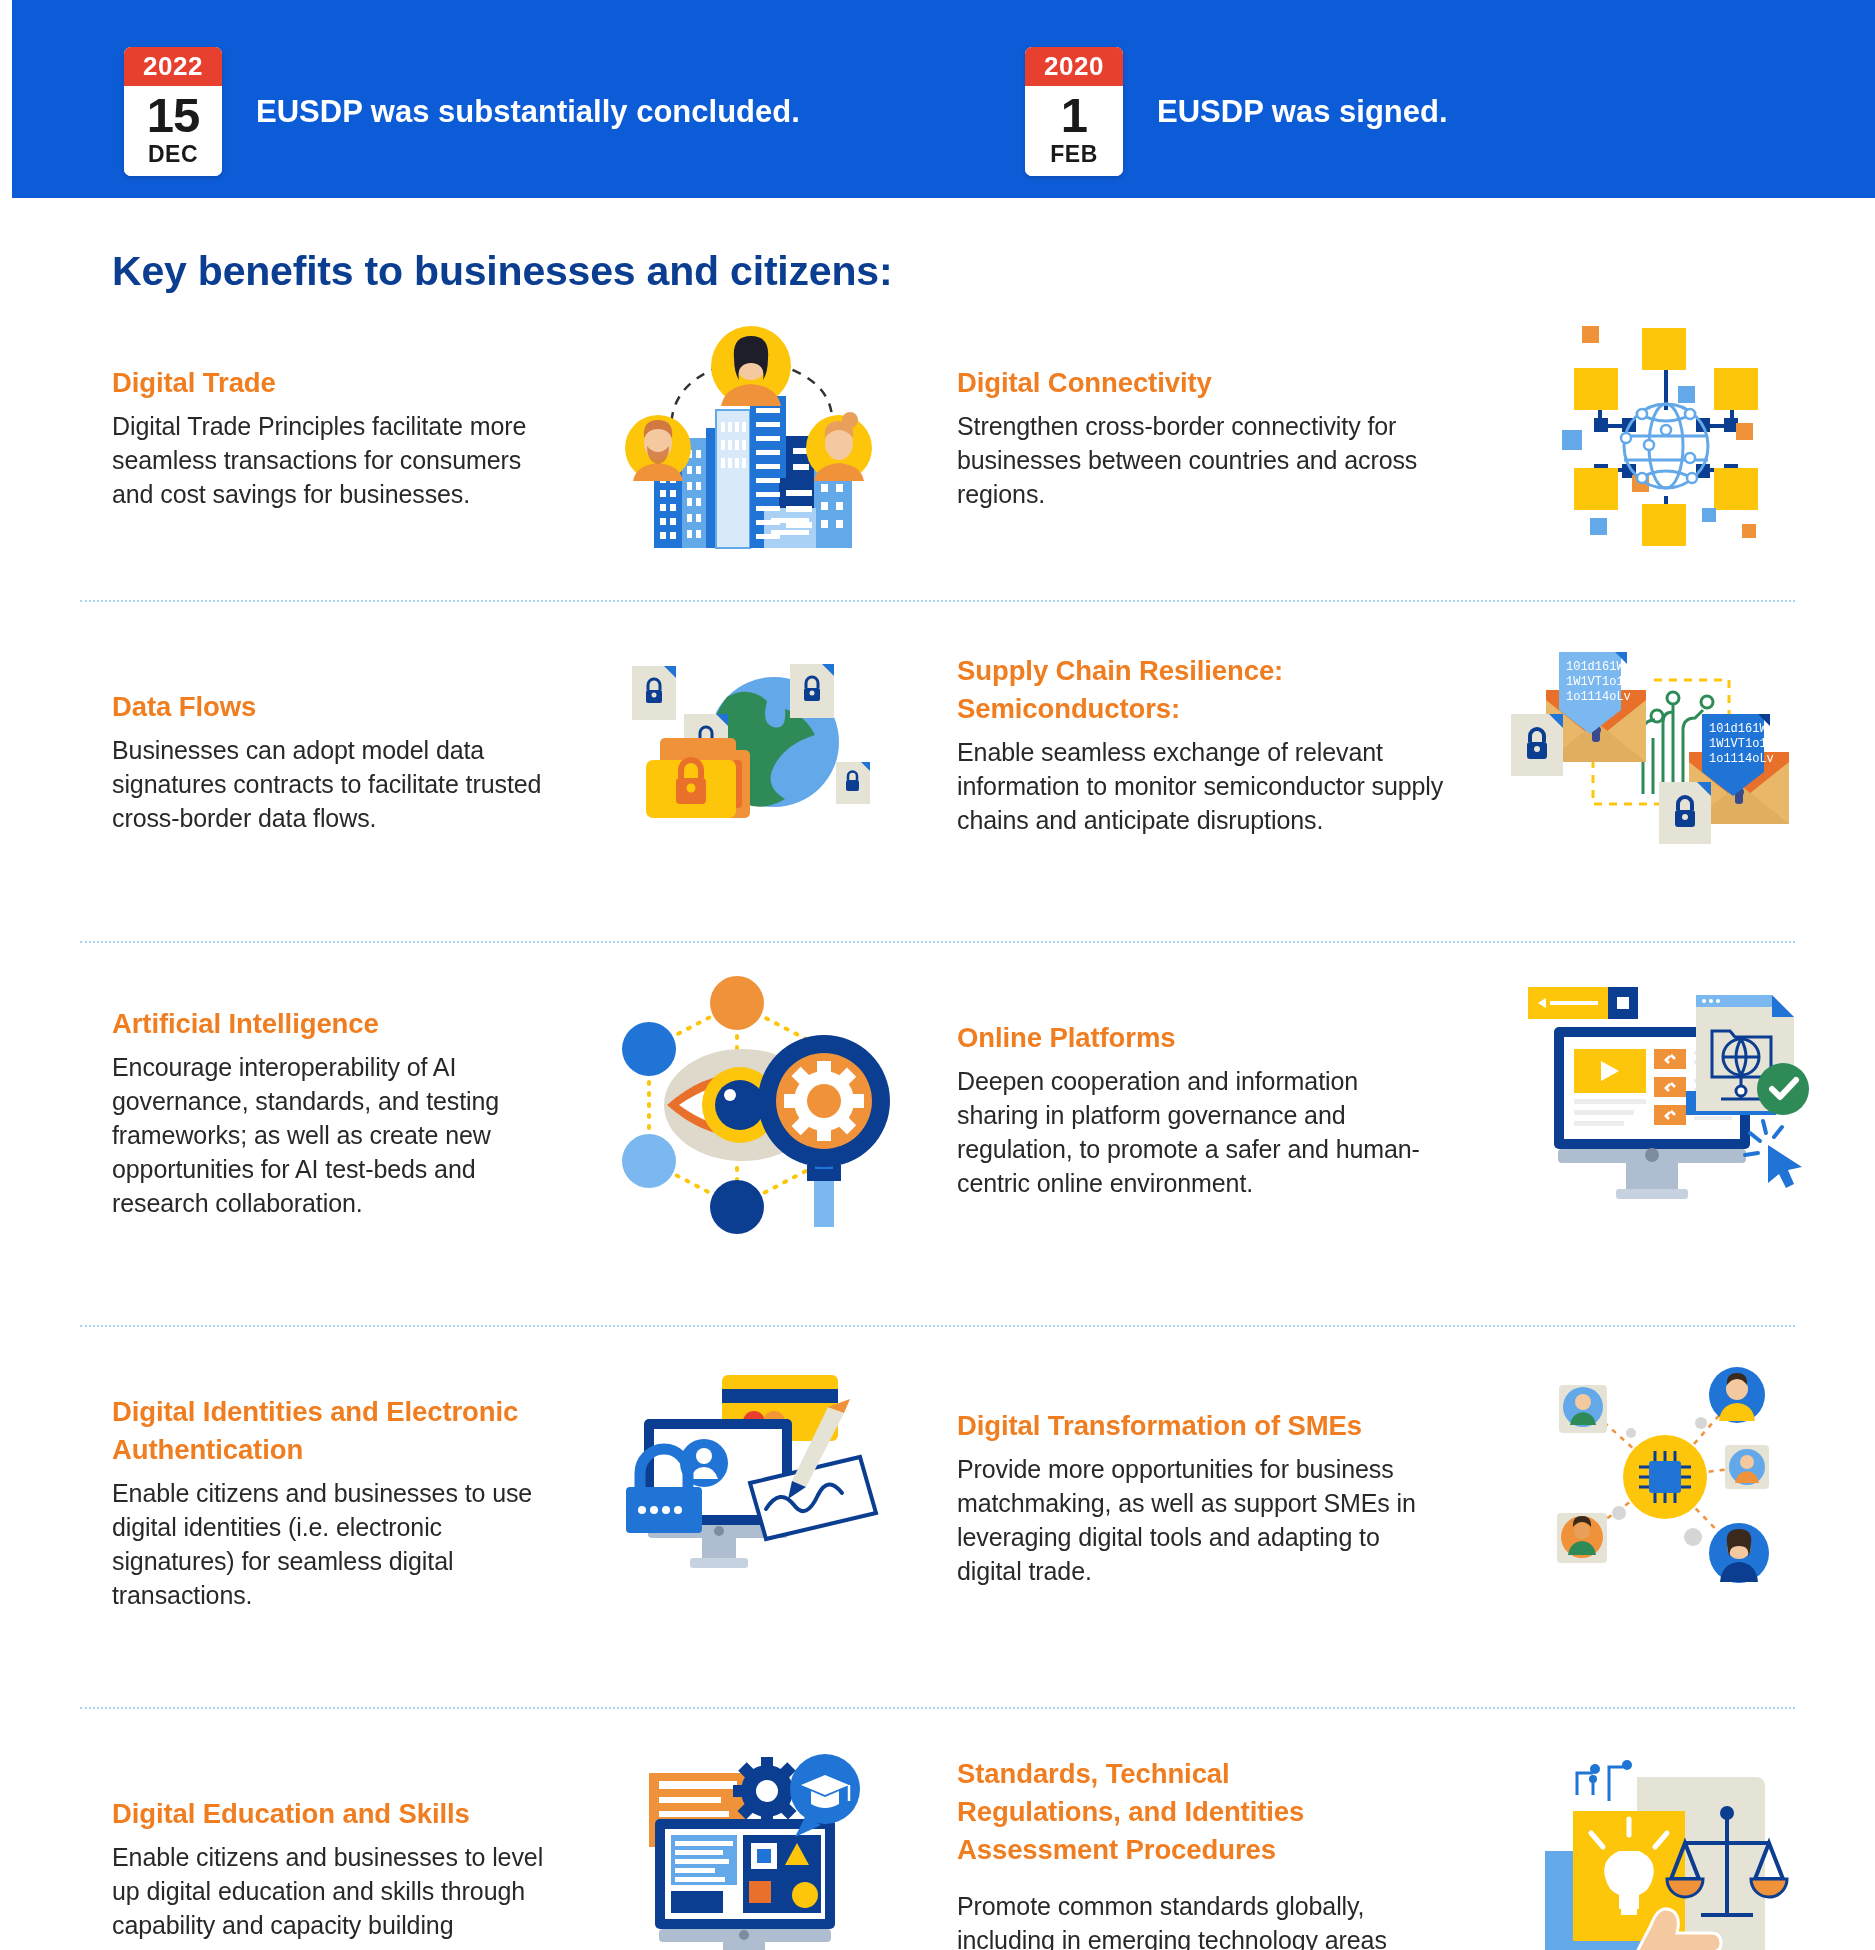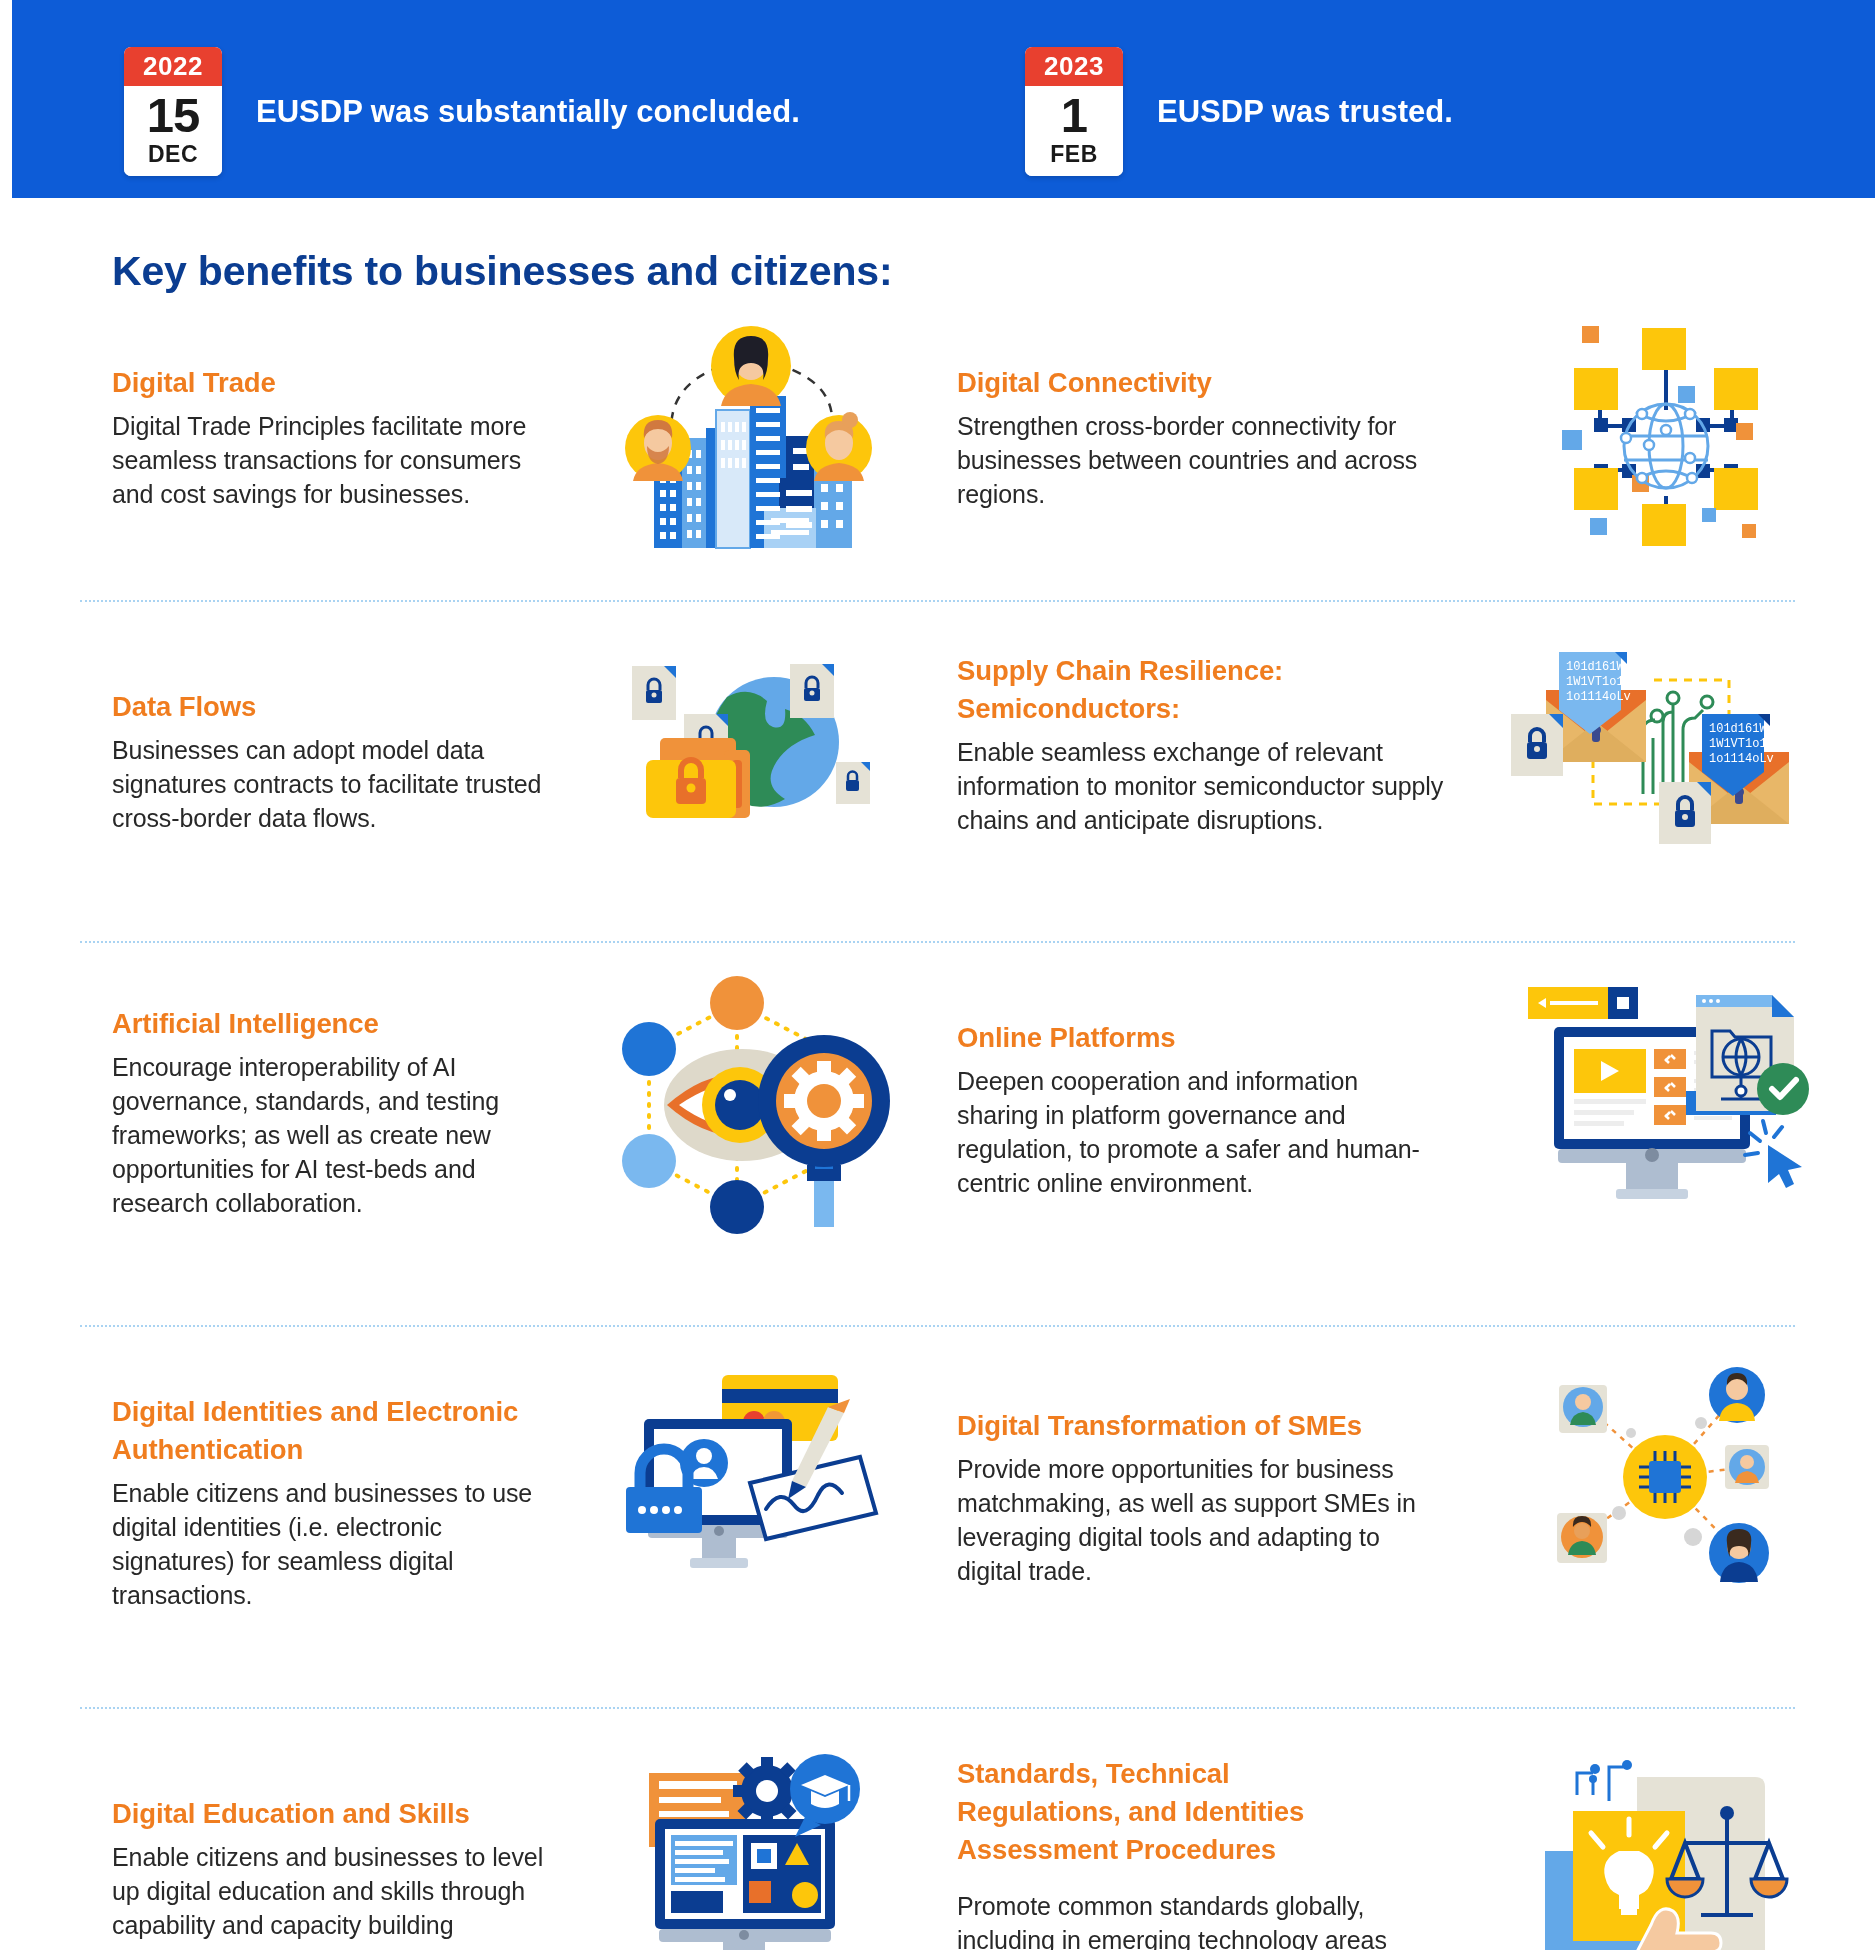--- a/index.html
+++ b/index.html
@@ -147,27 +147,27 @@
       <div class="cal-body">
         <div class="cal-day">15</div>
         <div class="cal-month">DEC</div>
       </div>
     </div>
     <div class="timeline-text">EUSDP was substantially concluded.</div>
   </div>
 
   <div class="timeline-item second">
     <div class="cal">
-      <div class="cal-year">2023</div>
+      <div class="cal-year">2020</div>
       <div class="cal-body">
         <div class="cal-day">1</div>
         <div class="cal-month">FEB</div>
       </div>
     </div>
-    <div class="timeline-text">EUSDP was trusted.</div>
+    <div class="timeline-text">EUSDP was signed.</div>
   </div>
 
 </div>
 
 <div class="main">
 
   <h1 class="page-title">Key benefits to businesses and citizens:</h1>
 
   <div class="grid">
 

